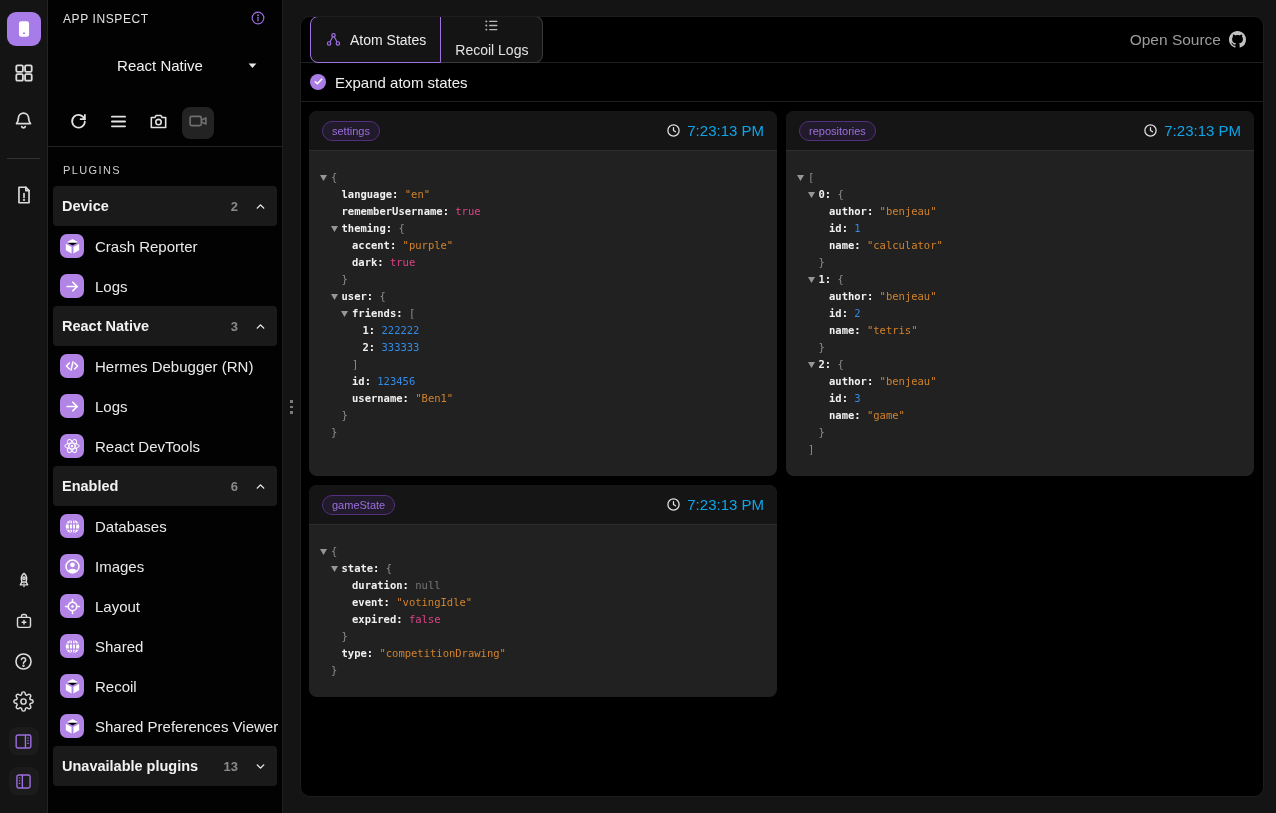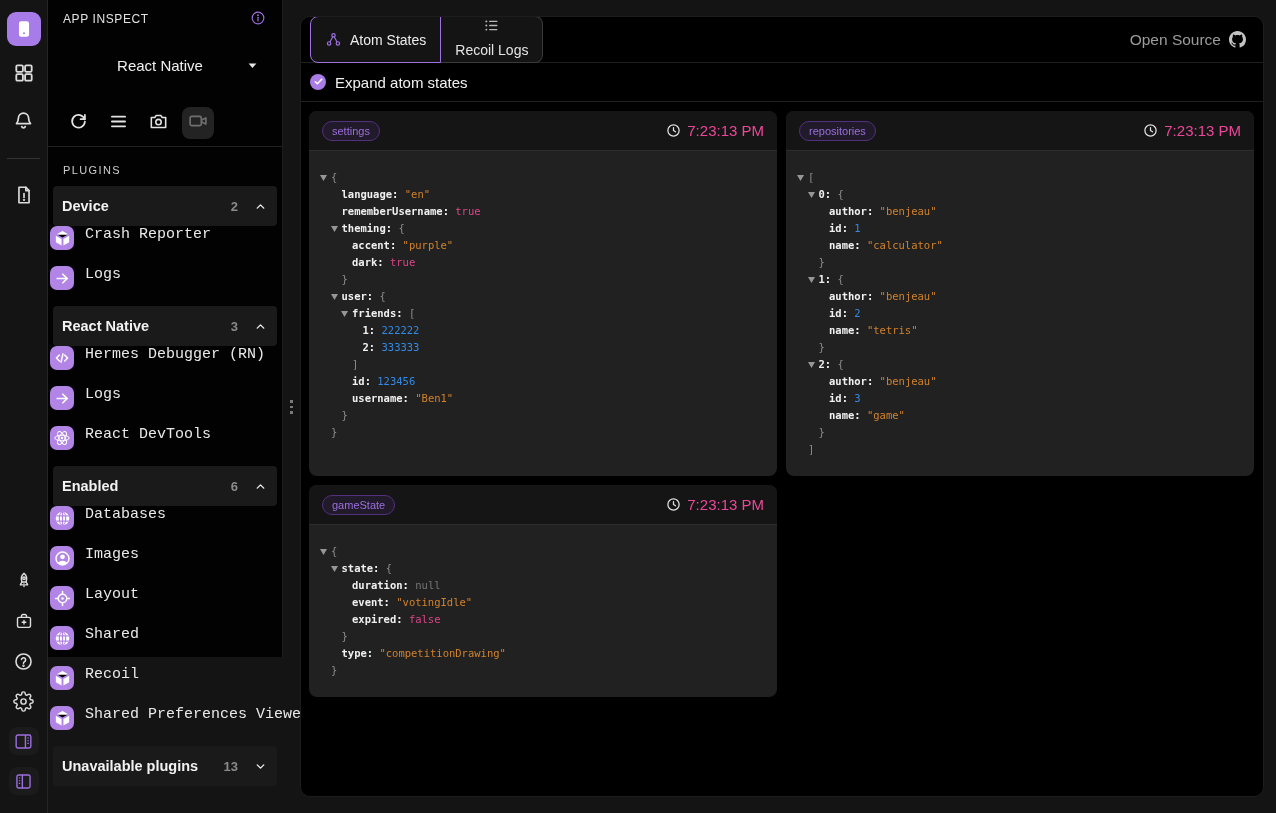--- a/index.html
+++ b/index.html
@@ -32,40 +32,40 @@
   .rail-top > :nth-child(3){margin-top:13px;}
   .rail-top > :nth-child(5){margin-top:19px;}
   .rail-divider{width:33px;height:1px;background:#333;margin-top:21px;}
   .rail-btn.boxed{background:#1b1b1b;color:var(--purple-accent);width:30px;height:28px;border-radius:8px;margin:6px 0;}
   .rail-bottom{padding-bottom:12px;}
   .rail-bottom .rail-btn.plain{margin:3px 0;}
   .rail-bottom > :nth-child(2){margin-bottom:8px;}
   .rail-btn svg{display:block;}
 
   
-  .sidebar{position:absolute;left:48px;top:0;width:235px;height:657px;background:var(--side-bg);
+  .sidebar{position:absolute;left:48px;top:0;width:235px;height:813px;background:var(--side-bg);
     border-right:1px solid #1e1e1e;}
   .side-top{position:relative;height:147px;border-bottom:1px solid #222;}
   .side-title{position:absolute;left:15px;top:12px;font-size:12px;letter-spacing:.6px;color:#e2e2e2;}
   .side-info{position:absolute;right:17px;top:11px;color:var(--purple-accent);cursor:pointer;}
   .device-select{position:absolute;left:12px;right:22px;top:53px;height:24px;display:flex;align-items:center;
     justify-content:center;cursor:pointer;}
   .device-select .lbl{font-size:15px;color:#f0f0f0;}
   .device-caret{position:absolute;right:0;top:5px;color:#e8e8e8;display:flex;}
   .side-toolbar{position:absolute;left:14px;top:107px;height:32px;display:flex;gap:8px;align-items:center;}
   .tool-btn{width:32px;height:32px;border-radius:8px;display:flex;align-items:center;justify-content:center;
     color:#e3e3e3;cursor:pointer;}
   .tool-btn.active-bg{background:#232323;color:#6f6f6f;}
   .plugins-label{margin:17px 0 10px 15px;font-size:11px;letter-spacing:1.4px;color:#cfcfcf;}
   .pgroup-header{height:40px;margin:0 5px;background:#1a1a1a;border-radius:4px;display:flex;align-items:center;
     padding:0 10px 0 9px;cursor:pointer;}
   .pgroup-header .glabel{font-size:14.5px;font-weight:700;color:#f2f2f2;flex:1;}
   .pgroup-header .gcount{font-size:13px;font-weight:700;color:#8a8a8a;margin-right:16px;}
   .pgroup-header .gchev{color:#ececec;display:flex;}
-  .pitem{height:40px;display:flex;padding-left:2px;cursor:pointer;font-family:Liberation Mono, monospace;}
+  .pitem{height:40px;display:flex;align-items:center;padding-left:12px;cursor:pointer;}
   .pitem .picon{width:24px;height:24px;border-radius:7px;background:var(--purple-icon);
     display:flex;align-items:center;justify-content:center;color:#fff;flex:none;}
   .pitem .plabel{margin-left:11px;font-size:15px;color:#e9e9e9;white-space:nowrap;}
 
   
   .gutter{position:absolute;left:284px;top:0;width:16px;height:813px;cursor:col-resize;}
   .gutter .dots{position:absolute;left:6px;top:400px;display:flex;flex-direction:column;gap:3px;}
   .gutter .dots i{width:2.5px;height:2.5px;background:#7a7a7a;display:block;}
 
   
@@ -90,21 +90,21 @@
 
   
   .cards{padding:9px 8px;display:flex;flex-wrap:wrap;gap:9px;align-content:flex-start;}
   .card{width:468px;background:var(--card-bg);border-radius:8px;overflow:hidden;}
   .card-header{height:40px;background:var(--card-header-bg);border-bottom:1px solid #2d2d2d;
     display:flex;align-items:center;padding:0 13px;}
   .atom-pill{height:20px;padding:0 9px;display:flex;align-items:center;border:1px solid #53307e;
     border-radius:10px;background:rgba(120,62,200,0.12);color:#9c6fdd;font-size:11px;cursor:pointer;}
   .card-time{margin-left:auto;display:flex;align-items:center;gap:6px;}
   .card-time .clk{color:#e3e3e3;display:flex;}
-  .card-time .tlabel{font-size:15px;color:#ec4899;}
+  .card-time .tlabel{font-size:15px;color:#0ea5e9;}
   .card-body{padding:18px 12px 18px 0;font-family:"DejaVu Sans Mono", monospace;font-size:10.5px;line-height:17px;}
   .json-row{position:relative;padding-left:var(--pad);white-space:pre;}
   .json-row .ar{position:absolute;left:calc(var(--pad) - 11px);top:5.5px;display:block;line-height:0;}
   .json-row .ar svg{display:block;}
   .jk{color:#f0f0f0;font-weight:700;}
   .js{color:#d2822c;}
   .jn{color:#338ae6;}
   .jb{color:#dd4488;}
   .jz{color:#757575;}
   .jp{color:#8c8c8c;}

